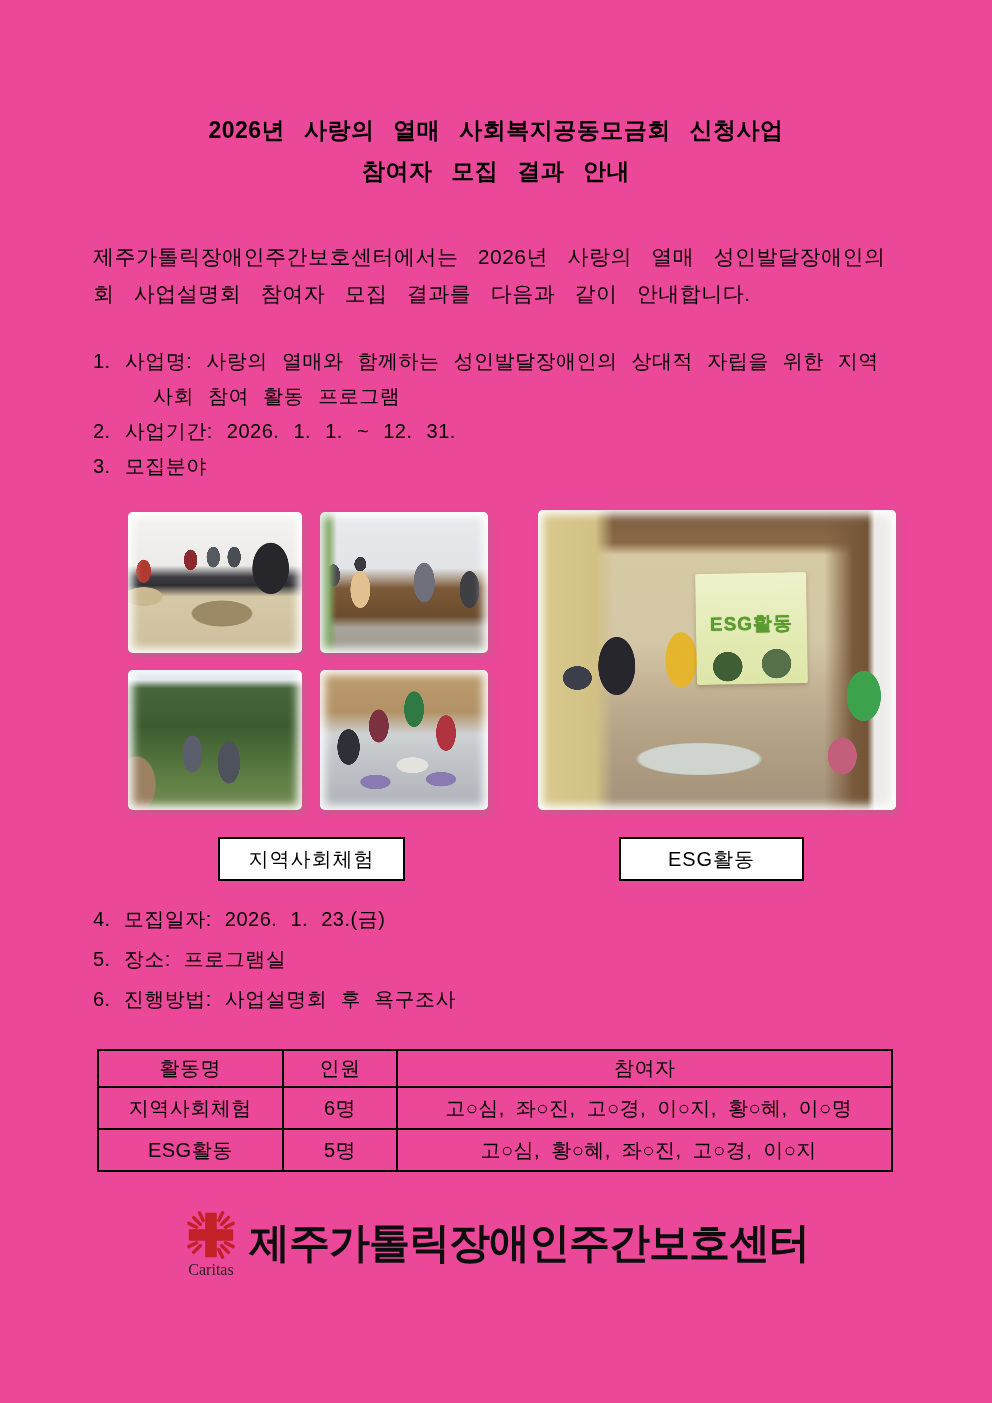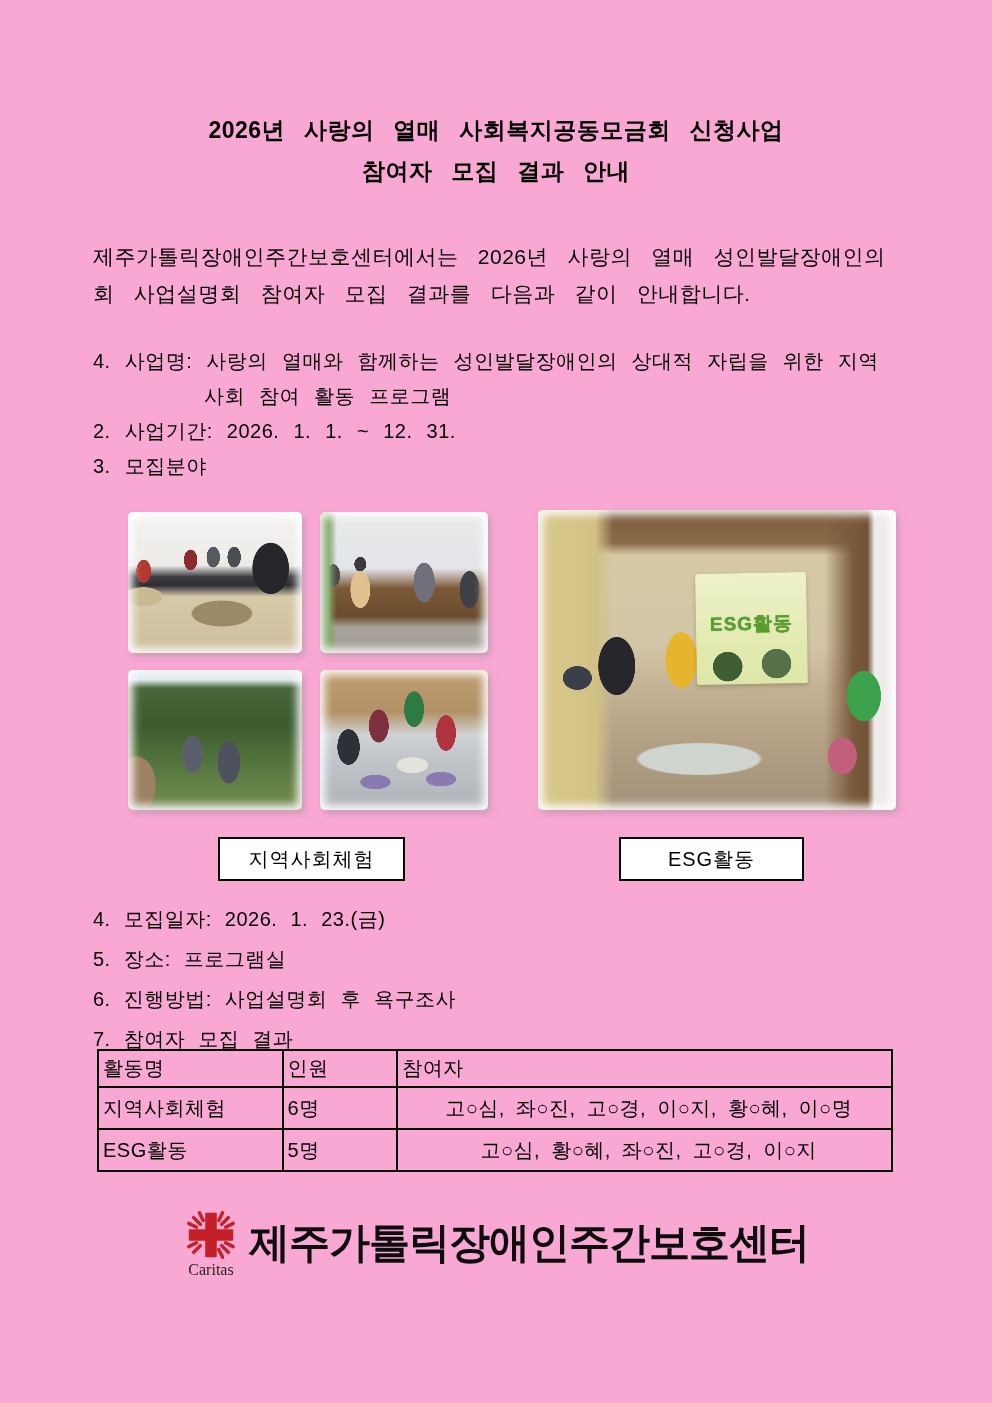--- a/index.html
+++ b/index.html
@@ -2,21 +2,21 @@
 <html><head>
 <meta charset="utf-8">
 <style>
   * { margin: 0; padding: 0; box-sizing: border-box; }
   html, body { background: #ffffff; }
   .page {
     position: relative;
     width: 992px;
     height: 1403px;
     margin: 0 auto;
-    background: #f9a8d4;
+    background: #ec4899;
     font-family: "Liberation Sans", "DejaVu Sans", sans-serif;
     color: #000;
     overflow: hidden;
   }
 
   
   .title-block {
     position: absolute;
     top: 110px; left: 0; right: 0;
     text-align: center;
@@ -39,21 +39,21 @@
 
   
   .list-top {
     position: absolute;
     top: 344px; left: 93px; width: 815px;
     font-size: 20px;
     line-height: 35px;
     letter-spacing: 0.5px;
     word-spacing: 8px;
   }
-  .list-top .cont { margin-left: 111px; }
+  .list-top .cont { margin-left: 60px; }
   .list-bottom {
     position: absolute;
     top: 899px; left: 93px; width: 815px;
     font-size: 20px;
     line-height: 40px;
     letter-spacing: 0.5px;
     word-spacing: 7px;
   }
 
   
@@ -162,20 +162,21 @@
   .result-table {
     position: absolute;
     top: 1049px; left: 97px;
     border-collapse: collapse;
     width: 796px;
     font-size: 20px;
     letter-spacing: 0.5px;
   }
   .result-table td, .result-table th {
     border: 2px solid #000;
+    text-align: center;
     font-weight: normal;
     padding: 0 4px;
   }
   .result-table .hdr-row td { height: 37px; }
   .result-table .data-row td { height: 42px; }
   .result-table td.participants {
     text-align: center;
     padding-left: 12px;
     word-spacing: 5px;
   }
@@ -217,21 +218,21 @@
     <div>2026년 사랑의 열매 사회복지공동모금회 신청사업</div>
     <div>참여자 모집 결과 안내</div>
   </div>
 
   <div class="intro">
     <div>제주가톨릭장애인주간보호센터에서는 2026년 사랑의 열매 성인발달장애인의</div>
     <div>회 사업설명회 참여자 모집 결과를 다음과 같이 안내합니다.</div>
   </div>
 
   <div class="list-top">
-    <div>4. 사업명: 사랑의 열매와 함께하는 성인발달장애인의 상대적 자립을 위한 지역</div>
+    <div>1. 사업명: 사랑의 열매와 함께하는 성인발달장애인의 상대적 자립을 위한 지역</div>
     <div class="cont">사회 참여 활동 프로그램</div>
     <div>2. 사업기간: 2026. 1. 1. ~ 12. 31.</div>
     <div>3. 모집분야</div>
   </div>
 
   <div class="photos">
     <div class="photo photo-museum"></div>
     <div class="photo photo-handover"></div>
     <div class="photo photo-orchard"></div>
     <div class="photo photo-craft"></div>
@@ -246,21 +247,20 @@
     <span>지역사회체험</span>
   </div>
   <div class="caption-box caption-right">
     <span>ESG활동</span>
   </div>
 
   <div class="list-bottom">
     <div>4. 모집일자: 2026. 1. 23.(금)</div>
     <div>5. 장소: 프로그램실</div>
     <div>6. 진행방법: 사업설명회 후 욕구조사</div>
-    <div>7. 참여자 모집 결과</div>
   </div>
 
   <table class="result-table">
     <colgroup>
       <col class="col-activity">
       <col class="col-count">
       <col class="col-participants">
     </colgroup>
     <tbody>
       <tr class="hdr-row">

